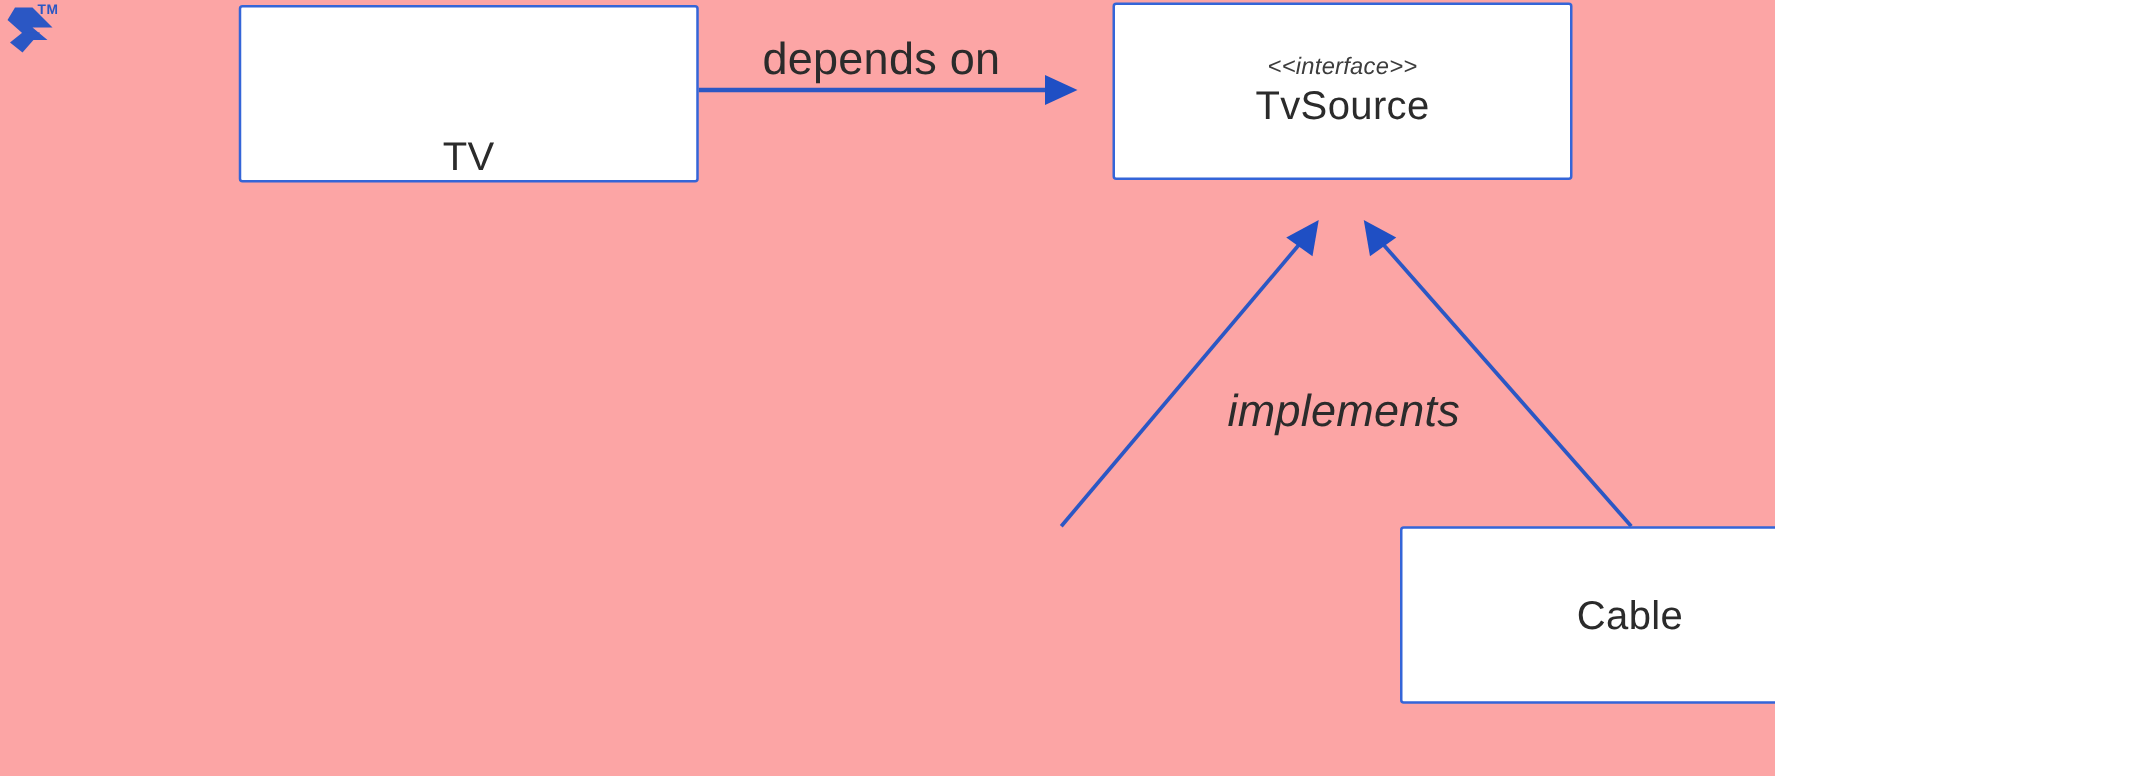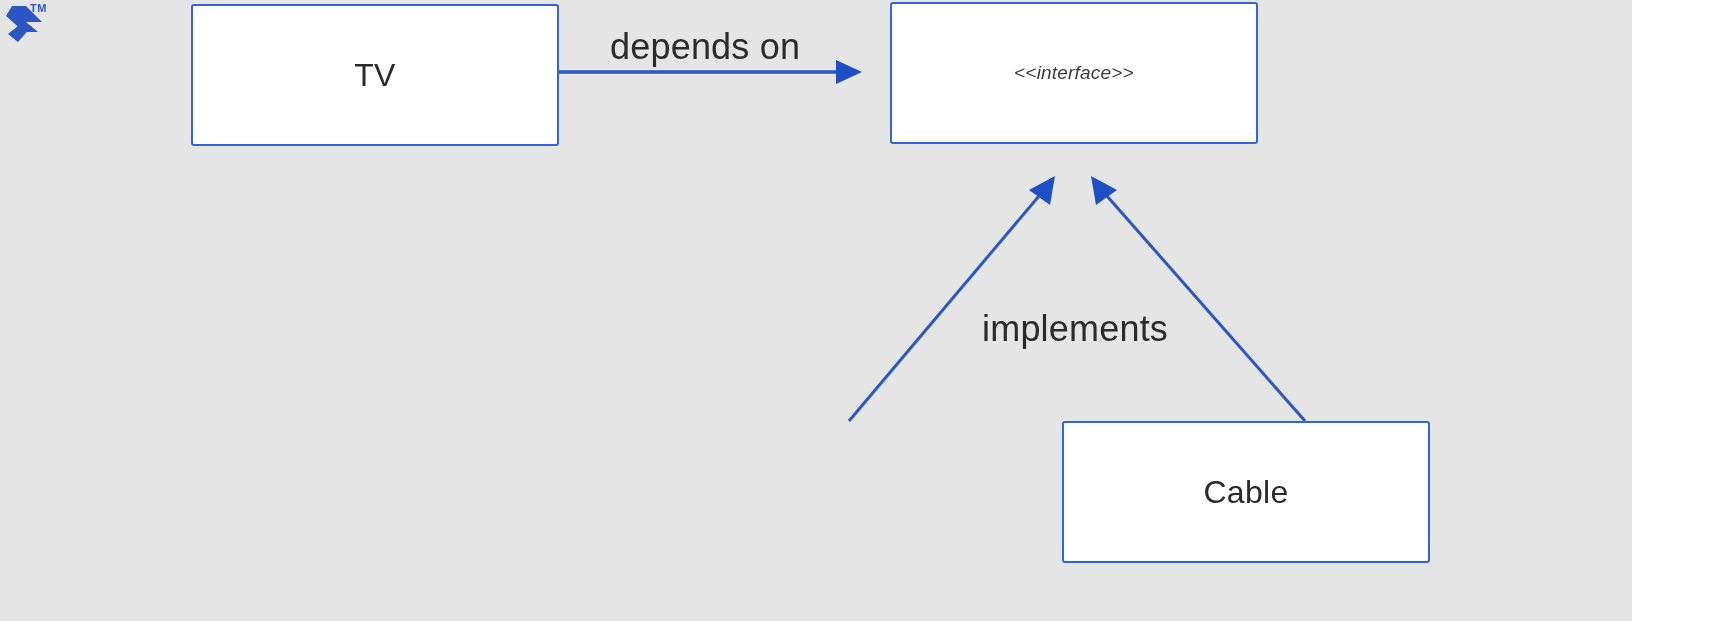--- a/index.html
+++ b/index.html
@@ -5,23 +5,23 @@
   html, body {
     margin: 0;
     padding: 0;
     background: #ffffff;
   }
   body {
     font-family: "Liberation Sans", sans-serif;
   }
   #canvas {
     position: relative;
-    width: 1632px;
+    width: 1420px;
     height: 621px;
-    background: #e5e5e5;
+    background: #fca5a5;
     overflow: hidden;
   }
   .uml-box {
     position: absolute;
     box-sizing: border-box;
     background: #ffffff;
     border: 2px solid var(--stroke, #3465d8);
     border-radius: 3px;
     display: flex;
     flex-direction: column;
@@ -91,29 +91,30 @@
     <line x1="559" y1="72" x2="836" y2="72" stroke="#2b57c4" stroke-width="3.5"></line>
     <polygon points="836,60 862,72 836,84" fill="#1f4fc4"></polygon>
 
     <line x1="849" y1="421" x2="1039" y2="196" stroke="#2b57c4" stroke-width="3"></line>
     <polygon points="1055,176 1050,205 1029,190" fill="#1f4fc4"></polygon>
 
     <line x1="1305" y1="421" x2="1107" y2="196" stroke="#2b57c4" stroke-width="3"></line>
     <polygon points="1091,176 1117,190 1096,205" fill="#1f4fc4"></polygon>
   </svg>
 
-  <div class="uml-box" style="left:191px; top:4px; width:368px; height:142px;">
+  <div class="uml-box" style="left:191px; top:4px; width:368px; height:142px;justify-content:flex-end;">
     <div class="box-title">TV</div>
   </div>
 
   <div class="uml-box" style="left:890px; top:2px; width:368px; height:142px;">
     <div class="box-stereotype">&lt;&lt;interface&gt;&gt;</div>
+    <div class="box-title">TvSource</div>
   </div>
 
 
-  <div class="uml-box" style="left:1062px; top:421px; width:368px; height:142px;">
+  <div class="uml-box" style="left:1120px; top:421px; width:368px; height:142px;">
     <div class="box-title">Cable</div>
   </div>
 
   <div class="edge-label" style="left:610px; top:26px;">depends on</div>
-  <div class="edge-label" style="left:982px; top:308px;">implements</div>
+  <div class="edge-label" style="left:982px; top:308px;font-style:italic;">implements</div>
 
 </div>
 
 </body></html>

